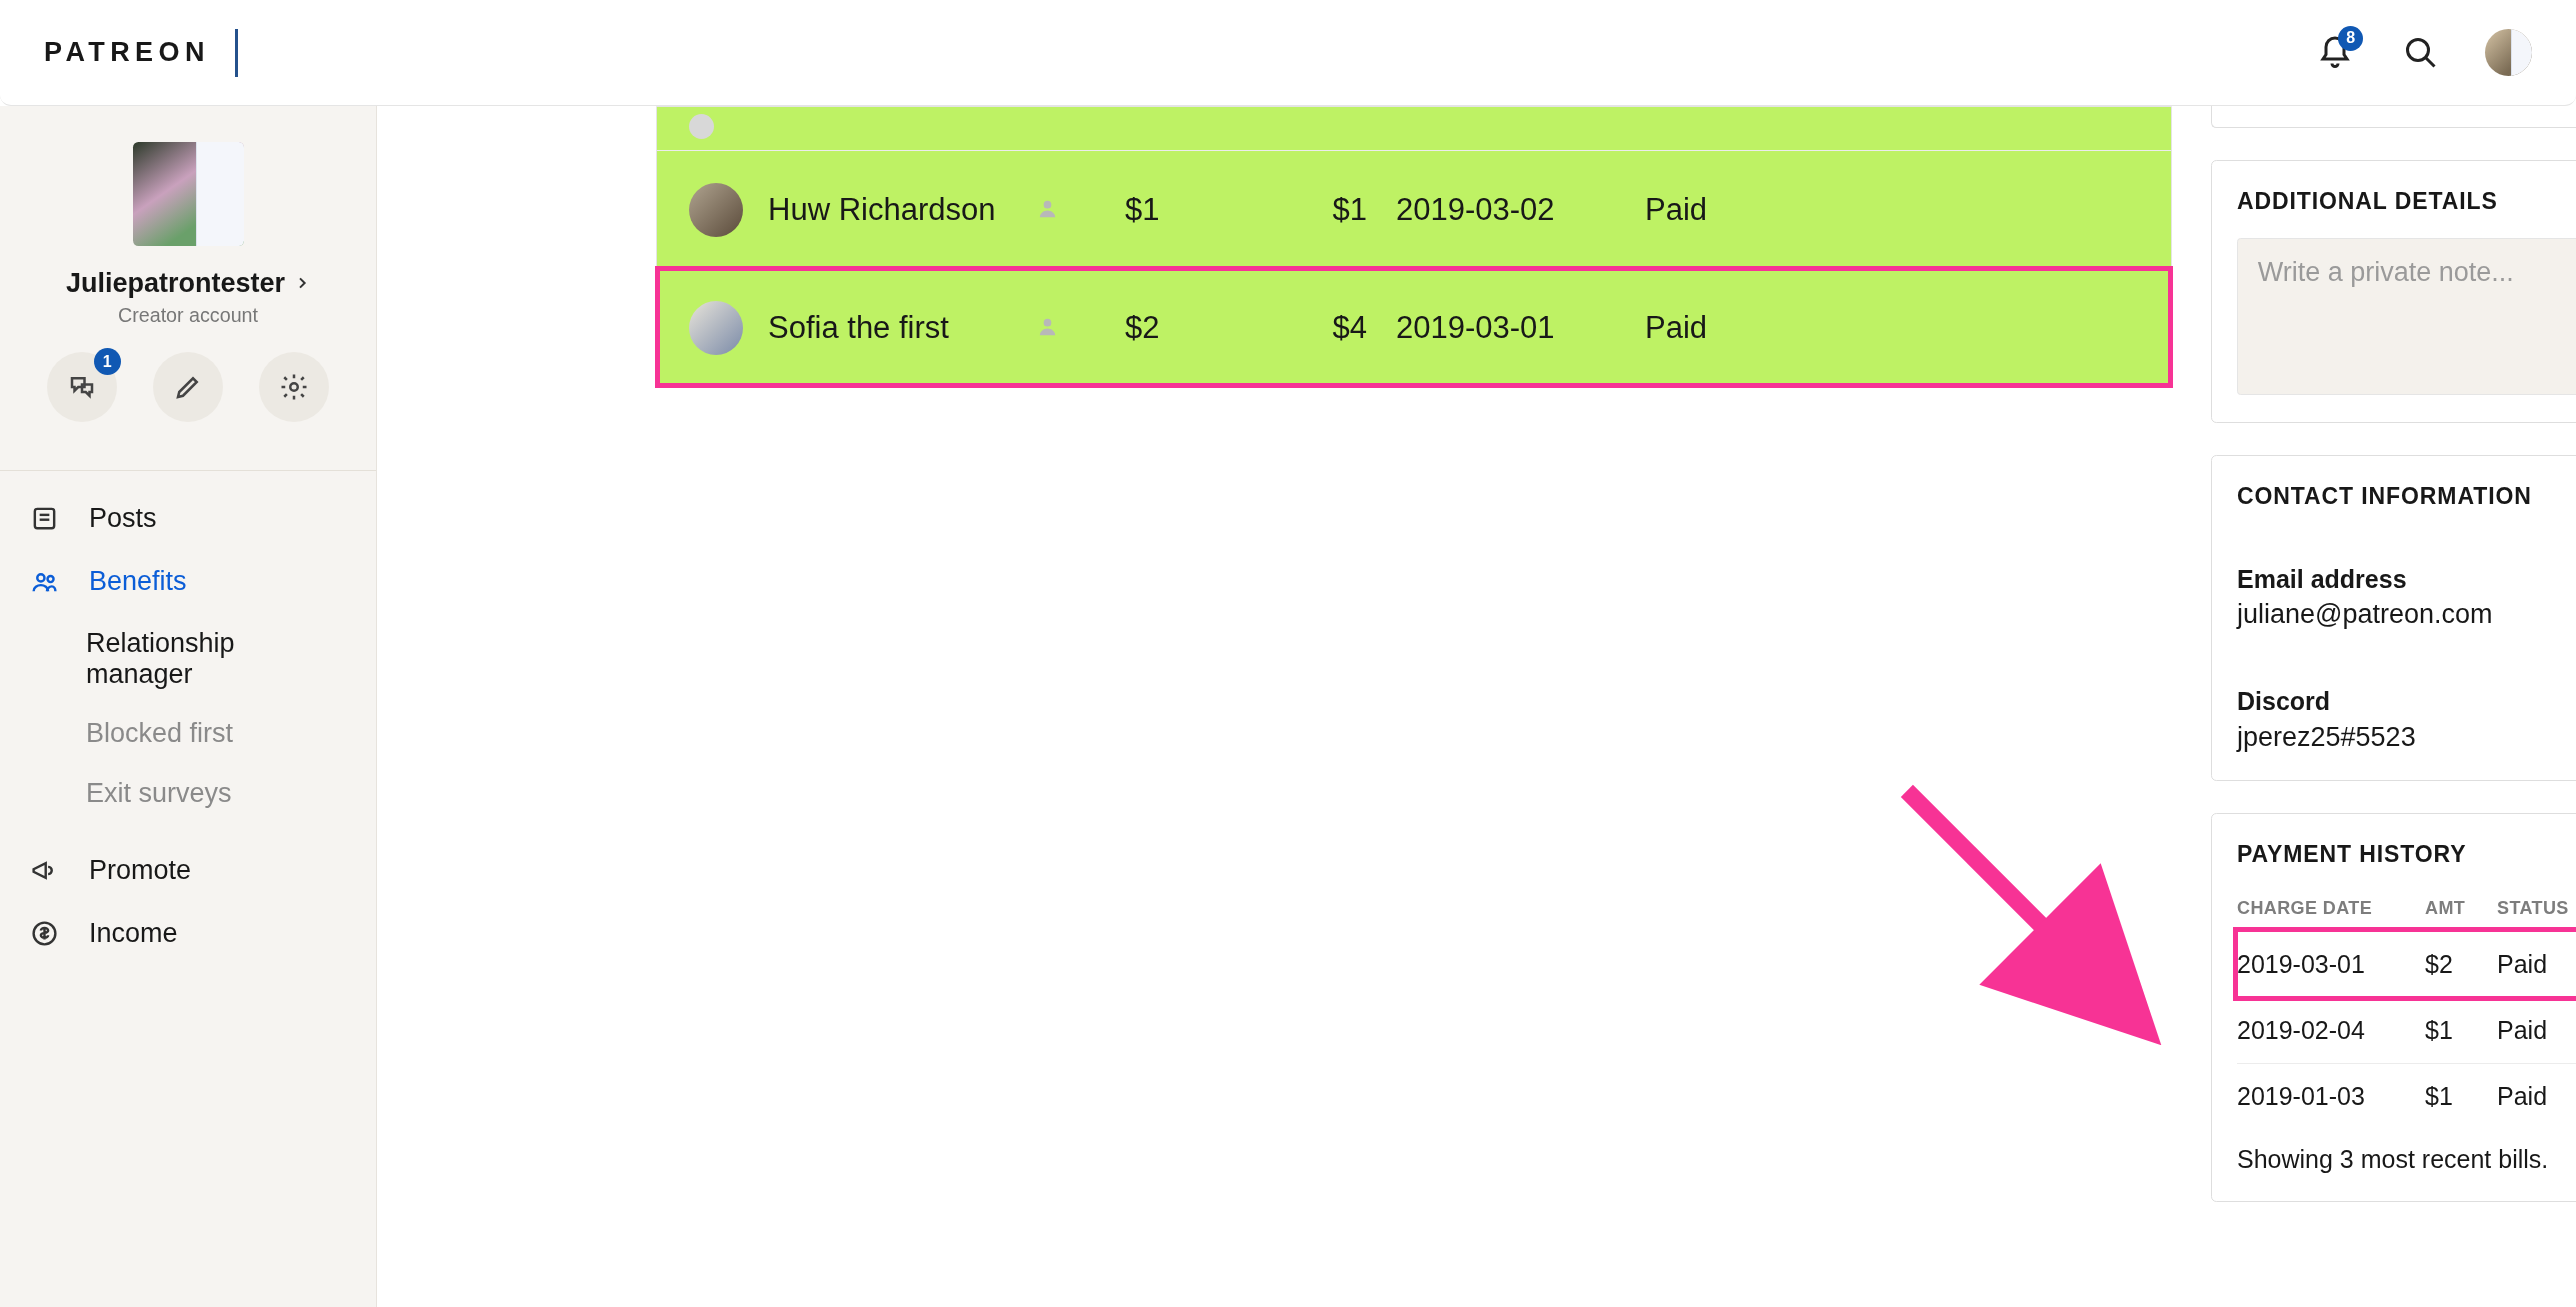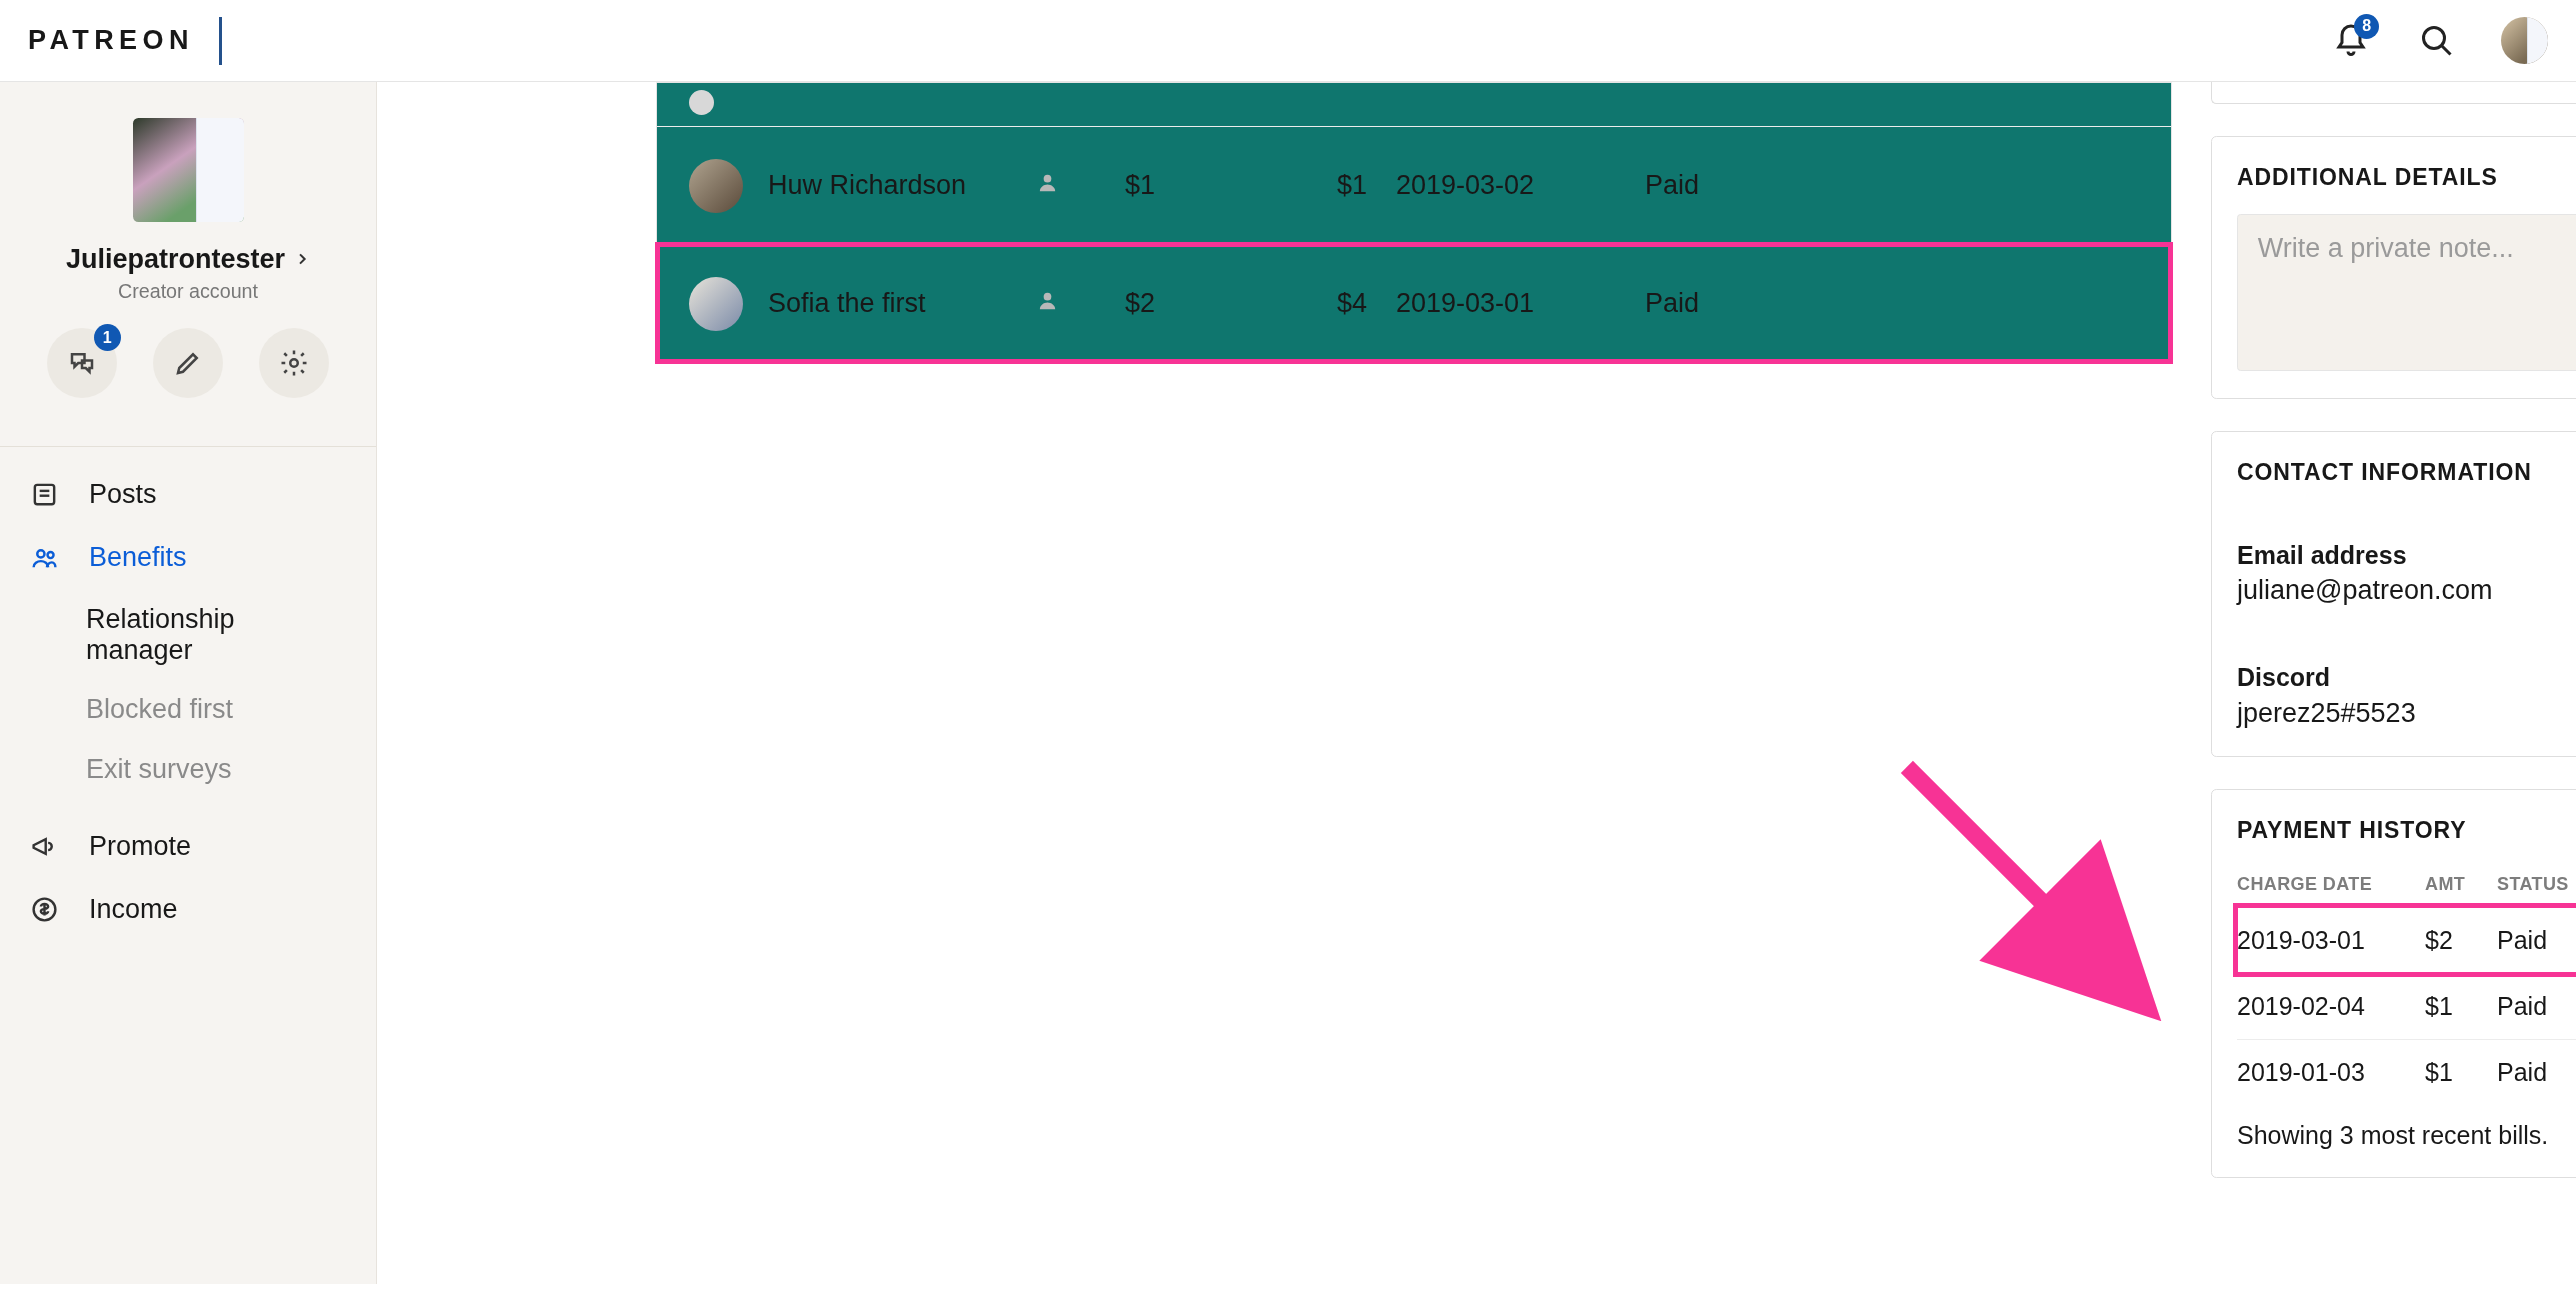--- a/index.html
+++ b/index.html
@@ -7,26 +7,27 @@
     font-family: -apple-system, BlinkMacSystemFont, "Segoe UI", Helvetica, Arial, sans-serif;
     color: #181818;
     background: #ffffff;
     width: 2576px;
     height: 1308px;
     overflow: hidden;
   }
 
   
   .topbar {
-    height: 82px;
+    height: 106px;
     border-bottom: 0.9px solid #e5e5e5;
     display: flex;
     align-items: center;
-    padding: 0 28px;
+    padding: 0 44px;
     background: #fff;
+    border-radius: 11px;
   }
   .brand {
     display: flex;
     align-items: center;
     gap: 25px;
   }
   .brand-word {
     font-weight: 900;
     letter-spacing: 5.4px;
     font-size: 27px;
@@ -198,23 +199,23 @@
     border-bottom-left-radius: 5.4px;
     border-bottom-right-radius: 5.4px;
     overflow: visible;
   }
   .pt-row {
     display: flex;
     align-items: center;
     height: 118px;
     padding: 0 32px;
     border-top: 0.9px solid #ececec;
-    font-size: 27px;
+    font-size: 31px;
     position: relative;
-    background:#0f766e;
+    background:#bef264;
   }
   .pt-row.top-frag {
     height: 43px;
     border-top: none;
     align-items: flex-end;
     padding-bottom: 10.7px;
   }
   .pt-av {
     width: 54px; height:54px; border-radius:50%;
     background: linear-gradient(135deg,#b0a490,#5a4a3a);

